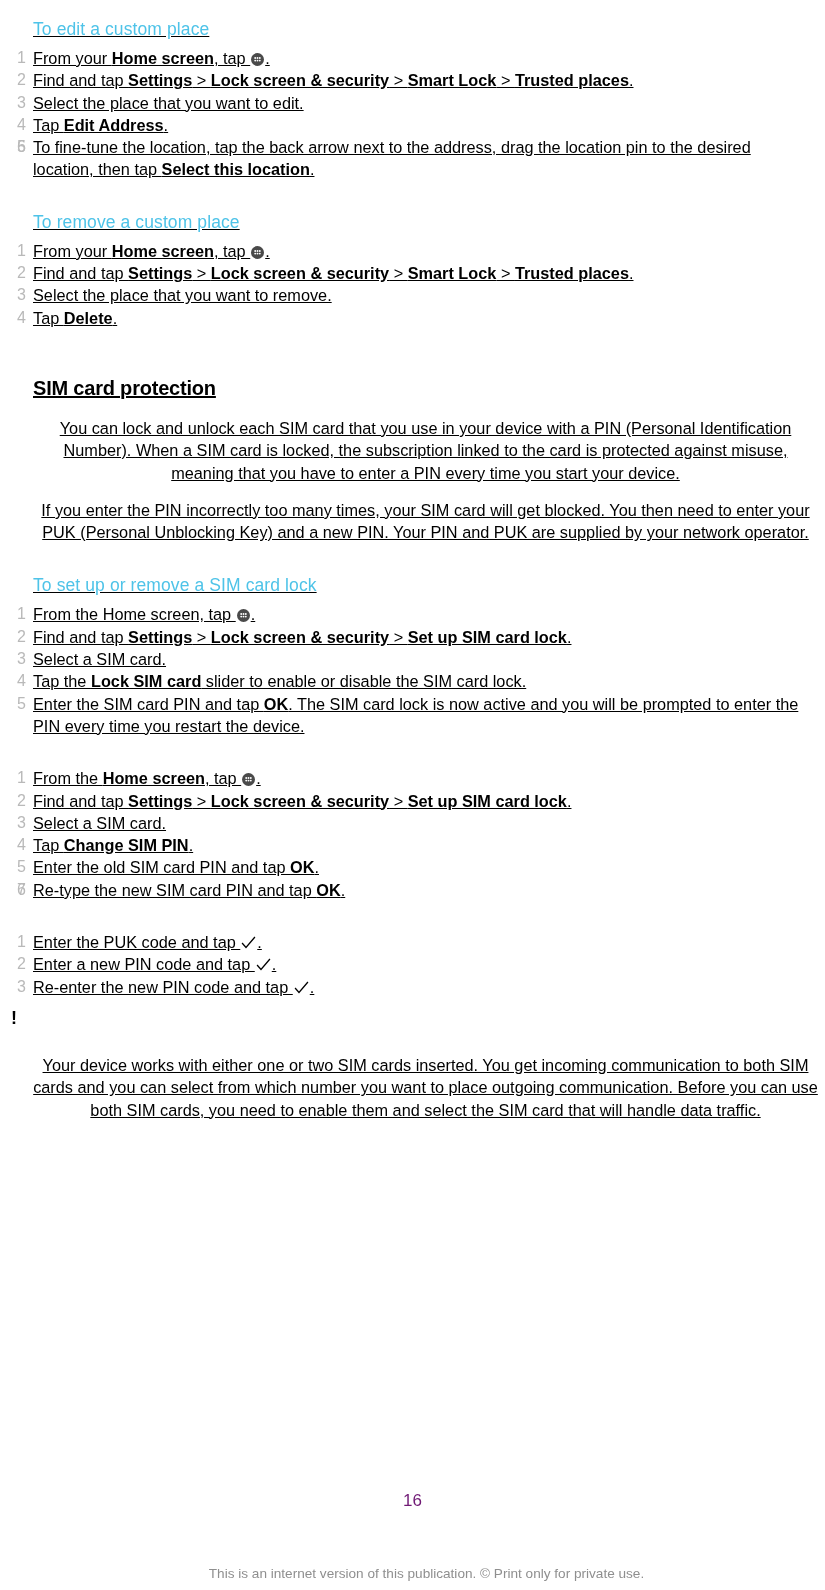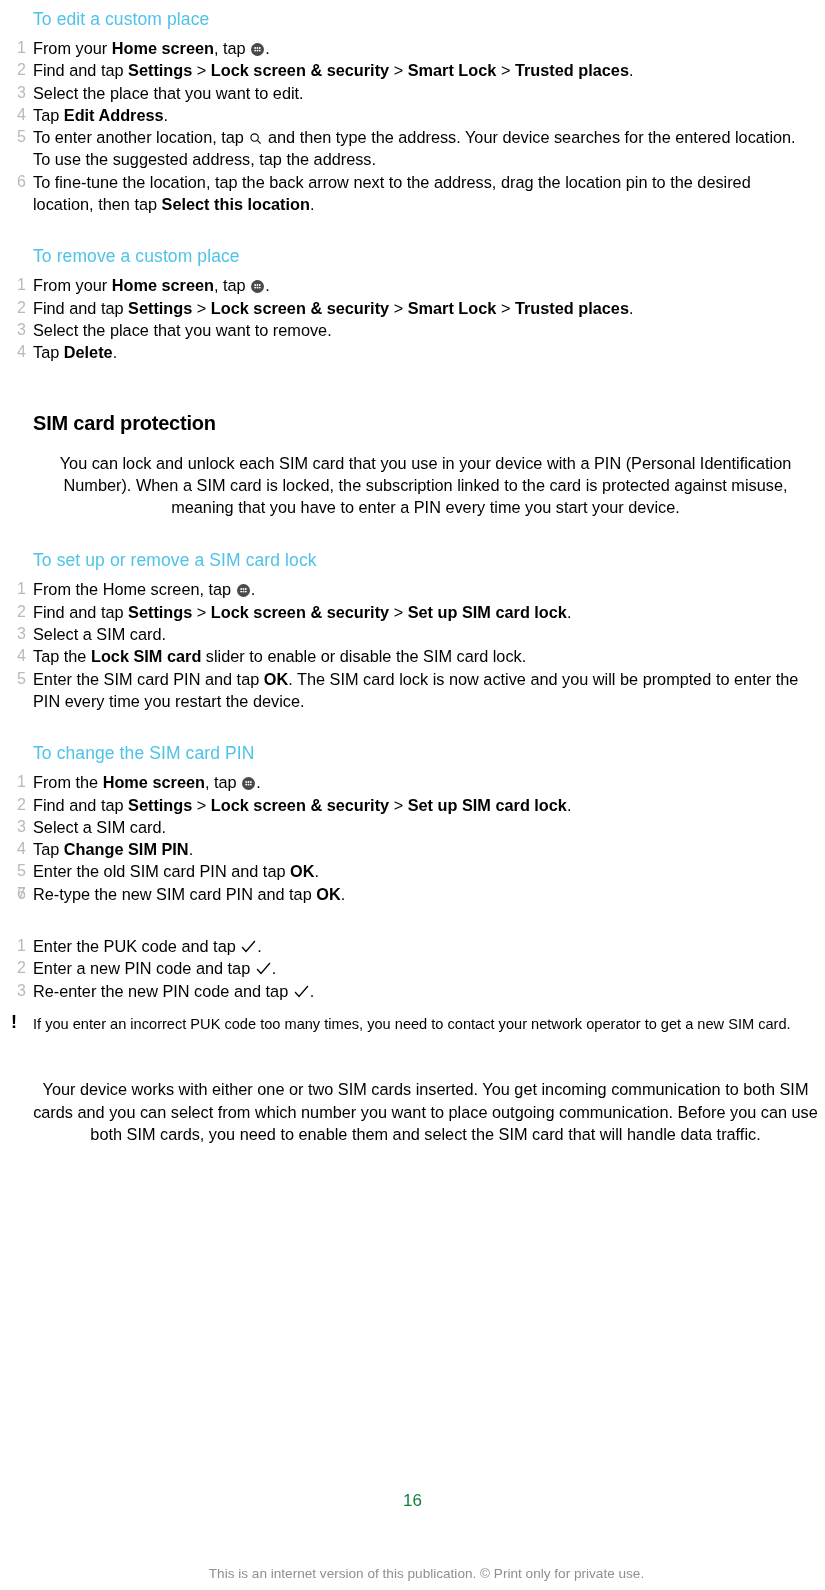--- a/index.html
+++ b/index.html
@@ -123,60 +123,57 @@
   .sp-30 { height: 30px; }
   .sp-44 { height: 44px; }
 
   
   .page-number {
     position: absolute;
     left: 0;
     right: 0;
     top: 1490px;
     text-align: center;
-    color: #15803d;
+    color: #701a75;
     font-size: 17px;
     line-height: 22px;
   }
   .footer-note {
     position: absolute;
     left: 0;
     right: 0;
     top: 1565px;
     text-align: center;
     color: #8f8f8f;
     font-size: 13.6px;
     line-height: 18px;
     padding-left: 28px;
   }
-  .content { padding-top: 8px; }
+  .content { padding-top: 18px; text-decoration: underline; }
 </style>
 </head>
 <body>
 
 <div class="page">
   <div class="content">
 
     <h2 class="subhead">To edit a custom place</h2>
     <ol class="steps">
         <li><span class="num">1</span><span><span>From your </span><b>Home screen</b><span>, tap </span><span class="icon-appdrawer"><svg width="13" height="13" viewBox="0 0 13 13">
                 <circle cx="4.2" cy="5" r="0.95" fill="#fff"></circle>
                 <circle cx="6.5" cy="5" r="0.95" fill="#fff"></circle>
                 <circle cx="8.8" cy="5" r="0.95" fill="#fff"></circle>
                 <circle cx="4.2" cy="7.6" r="0.95" fill="#fff"></circle>
                 <circle cx="6.5" cy="7.6" r="0.95" fill="#fff"></circle>
                 <circle cx="8.8" cy="7.6" r="0.95" fill="#fff"></circle>
               </svg></span><span>.</span></span></li>
         <li><span class="num">2</span><span><span>Find and tap </span><b>Settings</b><span> &gt; </span><b>Lock screen &amp; security</b><span> &gt; </span><b>Smart Lock</b><span> &gt; </span><b>Trusted places</b><span>.</span></span></li>
         <li><span class="num">3</span><span><span>Select the place that you want to edit.</span></span></li>
         <li><span class="num">4</span><span><span>Tap </span><b>Edit Address</b><span>.</span></span></li>
-        <li><span class="num">5</span><span><span>To enter another location, tap </span><span class="icon-search"><svg width="13" height="13" viewBox="0 0 13 13">
-                <circle cx="5.6" cy="5.6" r="3.7" fill="none" stroke="#000" stroke-width="1.1"></circle>
-                <line x1="8.4" y1="8.4" x2="11.6" y2="11.6" stroke="#000" stroke-width="1.1"></line>
-              </svg></span><span> and then type the address. Your device searches for the entered location. To use the suggested address, tap the address.</span></span></li>
+        <li><span class="num">5</span></li>
         <li><span class="num">6</span><span><span>To fine-tune the location, tap the back arrow next to the address, drag the location pin to the desired location, then tap </span><b>Select this location</b><span>.</span></span></li>
       </ol>
 
     <div class="sp-30"></div>
 
     <h2 class="subhead">To remove a custom place</h2>
     <ol class="steps">
         <li><span class="num">1</span><span><span>From your </span><b>Home screen</b><span>, tap </span><span class="icon-appdrawer"><svg width="13" height="13" viewBox="0 0 13 13">
                 <circle cx="4.2" cy="5" r="0.95" fill="#fff"></circle>
                 <circle cx="6.5" cy="5" r="0.95" fill="#fff"></circle>
@@ -188,20 +185,21 @@
         <li><span class="num">2</span><span><span>Find and tap </span><b>Settings</b><span> &gt; </span><b>Lock screen &amp; security</b><span> &gt; </span><b>Smart Lock</b><span> &gt; </span><b>Trusted places</b><span>.</span></span></li>
         <li><span class="num">3</span><span><span>Select the place that you want to remove.</span></span></li>
         <li><span class="num">4</span><span><span>Tap </span><b>Delete</b><span>.</span></span></li>
       </ol>
 
     <div class="sp-44"></div>
 
     <h1 class="section-title">SIM card protection</h1>
     <div>
         <p class="body-text">You can lock and unlock each SIM card that you use in your device with a PIN (Personal Identification Number). When a SIM card is locked, the subscription linked to the card is protected against misuse, meaning that you have to enter a PIN every time you start your device.</p>
+        <p class="body-text">If you enter the PIN incorrectly too many times, your SIM card will get blocked. You then need to enter your PUK (Personal Unblocking Key) and a new PIN. Your PIN and PUK are supplied by your network operator.</p>
       </div>
 
     <div class="sp-16"></div>
 
     <h2 class="subhead">To set up or remove a SIM card lock</h2>
     <ol class="steps">
         <li><span class="num">1</span><span><span>From the Home screen, tap </span><span class="icon-appdrawer"><svg width="13" height="13" viewBox="0 0 13 13">
                 <circle cx="4.2" cy="5" r="0.95" fill="#fff"></circle>
                 <circle cx="6.5" cy="5" r="0.95" fill="#fff"></circle>
                 <circle cx="8.8" cy="5" r="0.95" fill="#fff"></circle>
@@ -210,21 +208,20 @@
                 <circle cx="8.8" cy="7.6" r="0.95" fill="#fff"></circle>
               </svg></span><span>.</span></span></li>
         <li><span class="num">2</span><span><span>Find and tap </span><b>Settings</b><span> &gt; </span><b>Lock screen &amp; security</b><span> &gt; </span><b>Set up SIM card lock</b><span>.</span></span></li>
         <li><span class="num">3</span><span><span>Select a SIM card.</span></span></li>
         <li><span class="num">4</span><span><span>Tap the </span><b>Lock SIM card</b><span> slider to enable or disable the SIM card lock.</span></span></li>
         <li><span class="num">5</span><span><span>Enter the SIM card PIN and tap </span><b>OK</b><span>. The SIM card lock is now active and you will be prompted to enter the PIN every time you restart the device.</span></span></li>
       </ol>
 
     <div class="sp-30"></div>
 
-    <h2 class="subhead">To change the SIM card PIN</h2>
     <ol class="steps">
         <li><span class="num">1</span><span><span>From the </span><b>Home screen</b><span>, tap </span><span class="icon-appdrawer"><svg width="13" height="13" viewBox="0 0 13 13">
                 <circle cx="4.2" cy="5" r="0.95" fill="#fff"></circle>
                 <circle cx="6.5" cy="5" r="0.95" fill="#fff"></circle>
                 <circle cx="8.8" cy="5" r="0.95" fill="#fff"></circle>
                 <circle cx="4.2" cy="7.6" r="0.95" fill="#fff"></circle>
                 <circle cx="6.5" cy="7.6" r="0.95" fill="#fff"></circle>
                 <circle cx="8.8" cy="7.6" r="0.95" fill="#fff"></circle>
               </svg></span><span>.</span></span></li>
         <li><span class="num">2</span><span><span>Find and tap </span><b>Settings</b><span> &gt; </span><b>Lock screen &amp; security</b><span> &gt; </span><b>Set up SIM card lock</b><span>.</span></span></li>
@@ -246,21 +243,20 @@
               </svg></span><span>.</span></span></li>
         <li><span class="num">3</span><span><span>Re-enter the new PIN code and tap </span><span class="icon-check"><svg width="15" height="14" viewBox="0 0 15 14">
                 <polyline points="1.5,7.5 5,11.5 13.5,1.5" fill="none" stroke="#000" stroke-width="1.3" stroke-linecap="square"></polyline>
               </svg></span><span>.</span></span></li>
       </ol>
 
     <div class="sp-12"></div>
 
     <div class="note">
       <span class="bang">!</span>
-      <span>If you enter an incorrect PUK code too many times, you need to contact your network operator to get a new SIM card.</span>
     </div>
 
     <div class="sp-44"></div>
 
     <div>
         <p class="body-text">Your device works with either one or two SIM cards inserted. You get incoming communication to both SIM cards and you can select from which number you want to place outgoing communication. Before you can use both SIM cards, you need to enable them and select the SIM card that will handle data traffic.</p>
       </div>
 
   </div>
 

